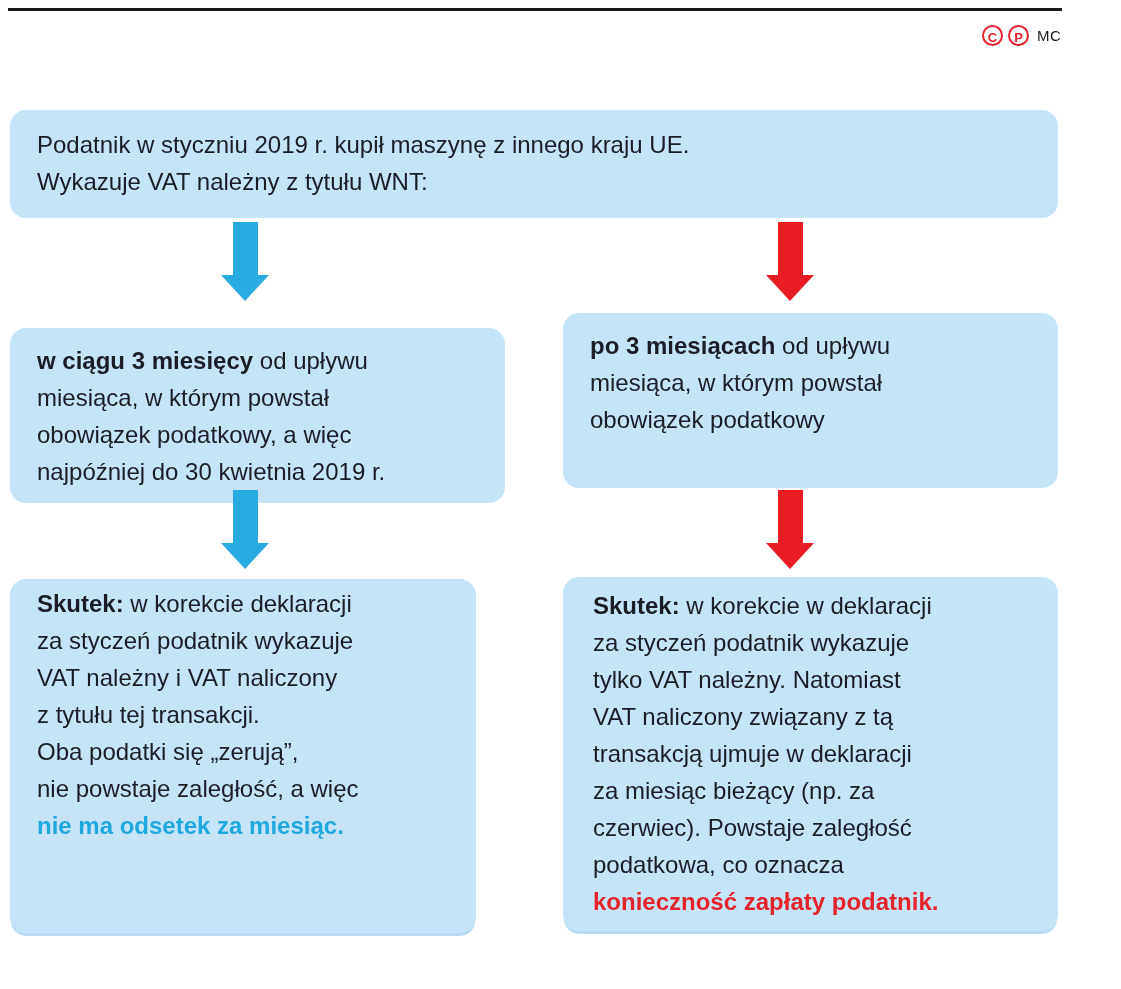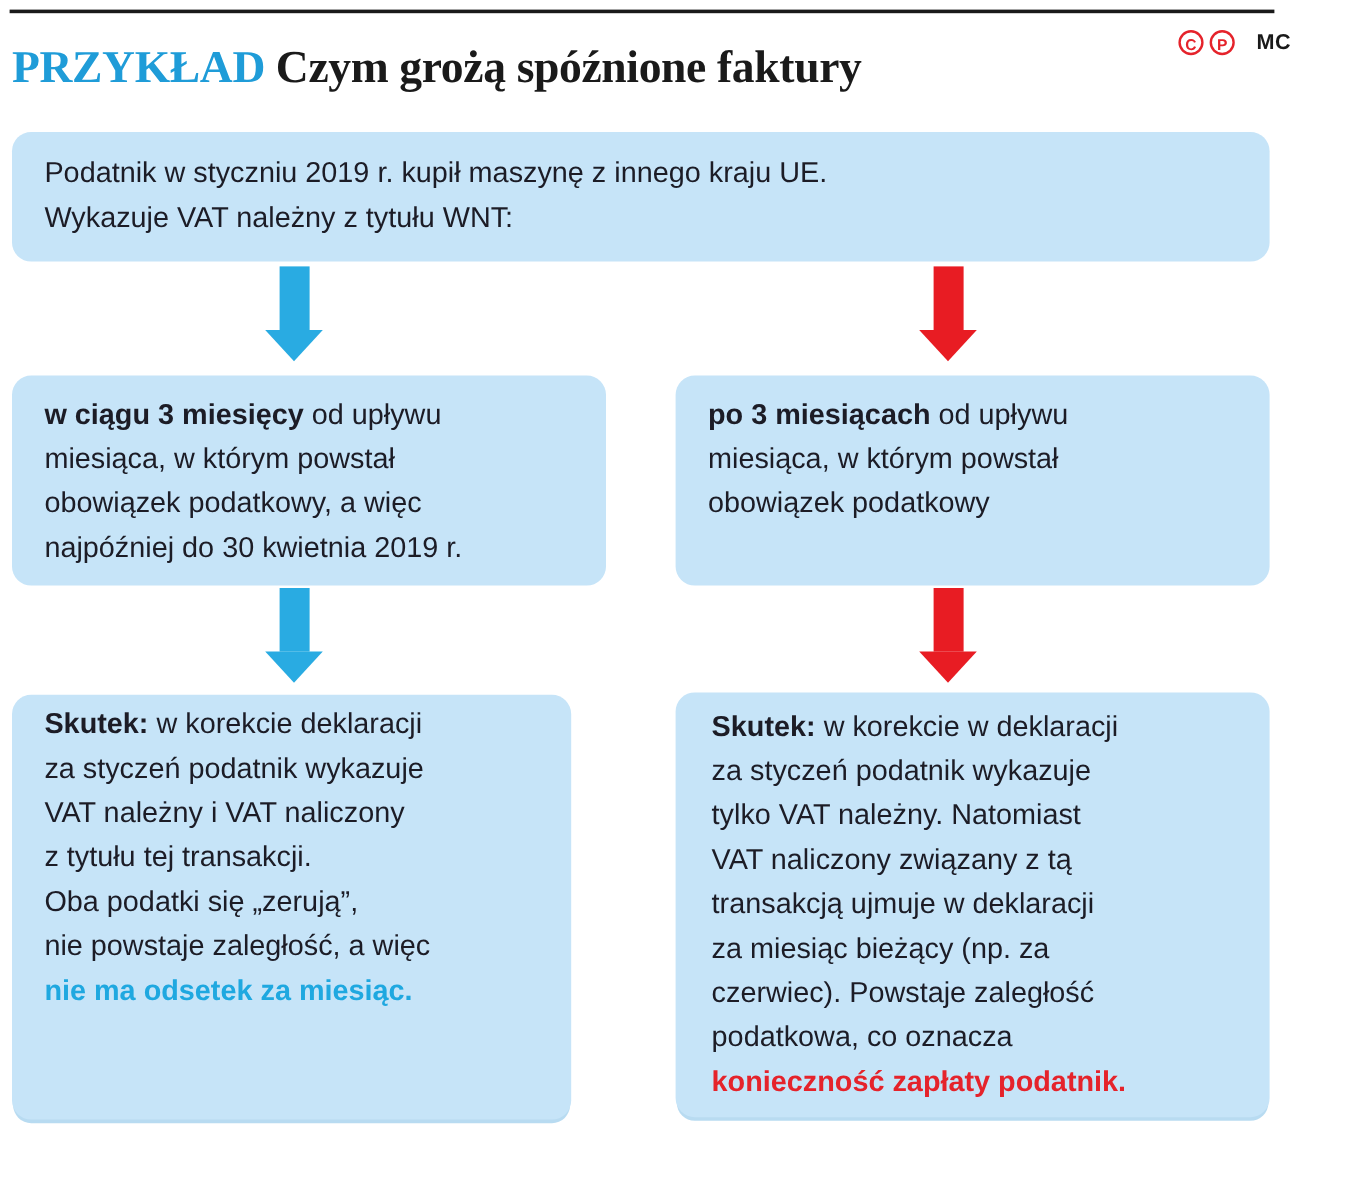--- a/index.html
+++ b/index.html
@@ -25,28 +25,28 @@
     font-size:38px;line-height:46px;font-weight:700;color:var(--title_black);
     letter-spacing:-0.3px;white-space:nowrap;
   }
   .kicker{color:var(--title_blue);margin-right:9px;}
   .credits{position:absolute;left:982px;top:25px;display:flex;align-items:center;gap:5px;}
   .badge{
     width:21px;height:21px;border:2.5px solid var(--red_text);border-radius:50%;
     color:var(--red_text);font-size:13px;font-weight:700;line-height:21px;
     text-align:center;box-sizing:border-box;display:inline-block;
   }
-  .credits-label{font-size:18px;font-weight:700;color:var(--title_black);letter-spacing:0.5px;margin-left:13px;}
+  .credits-label{font-size:15px;font-weight:400;color:var(--title_black);letter-spacing:0.5px;margin-left:3px;}
   .box{
     position:absolute;background:var(--box_bg);border-radius:16px;
     box-sizing:border-box;font-size:24px;line-height:37px;color:var(--text);
     white-space:pre-line;
   }
   .intro-box{left:10px;top:110px;width:1048px;height:108px;padding:16px 27px;}
-  .cond-left{left:10px;top:313px;width:495px;height:175px;padding:14px 27px;}
+  .cond-left{left:10px;top:328px;width:495px;height:175px;padding:14px 27px;}
   .cond-right{left:563px;top:313px;width:495px;height:175px;padding:14px 27px;}
   .res{box-shadow:0 4px 0 -1px rgba(125,190,230,0.55);}
   .res-left{left:10px;top:579px;width:466px;height:354px;padding:6px 27px;}
   .res-right{left:563px;top:577px;width:495px;height:354px;padding:10px 30px;}
   .seg-normal{font-weight:400;}
   .seg-bold{font-weight:700;}
   .seg-bold-blue{font-weight:700;color:var(--blue_text);}
   .seg-bold-red{font-weight:700;color:var(--red_text);}
   .arrow{position:absolute;width:48px;}
   .arrow .shaft{width:25px;height:53px;margin:0 auto;}
@@ -60,21 +60,20 @@
   .a-left{left:221px;}
   .a-right{left:766px;}
 </style>
 </head>
 <body>
 
 <div class="canvas">
 
   <div class="top-rule"></div>
 
-  <h1 class="header"><span class="kicker">PRZYKŁAD</span><span class="title-main">Czym grożą spóźnione faktury</span></h1>
 
   <div class="credits">
     <span class="badge">C</span>
     <span class="badge">P</span>
     <span class="credits-label">MC</span>
   </div>
 
   <div class="box intro-box"><span class="seg-normal">Podatnik w styczniu 2019 r. kupił maszynę z innego kraju UE.
 Wykazuje VAT należny z tytułu WNT:</span></div>
 

